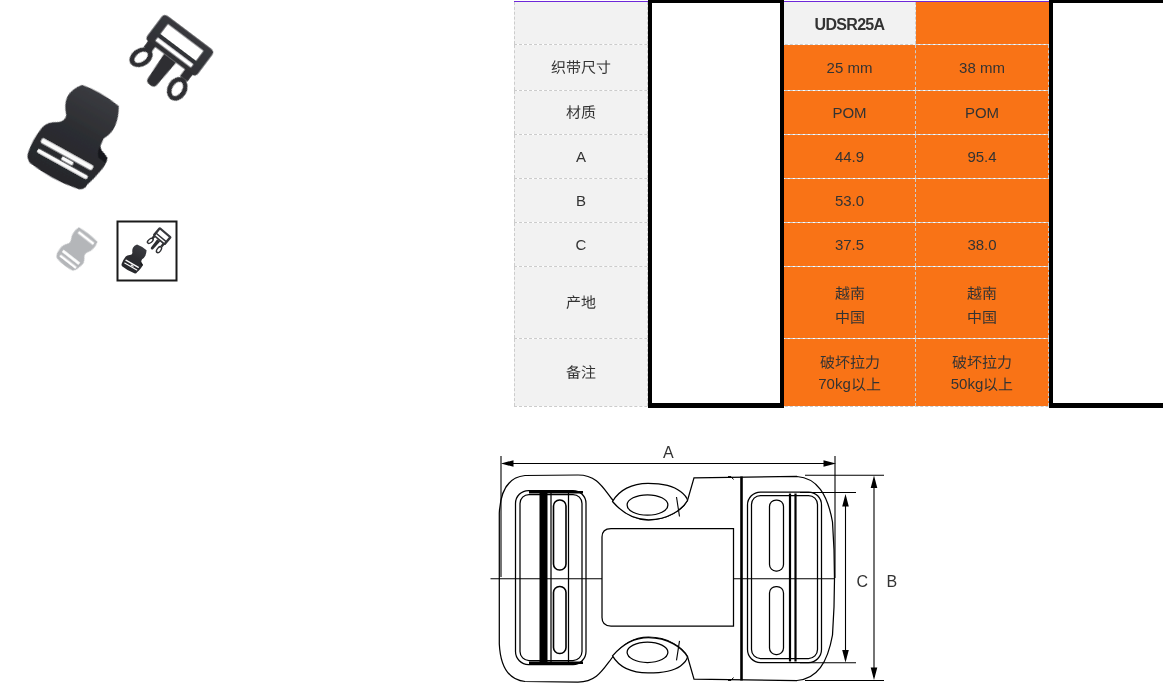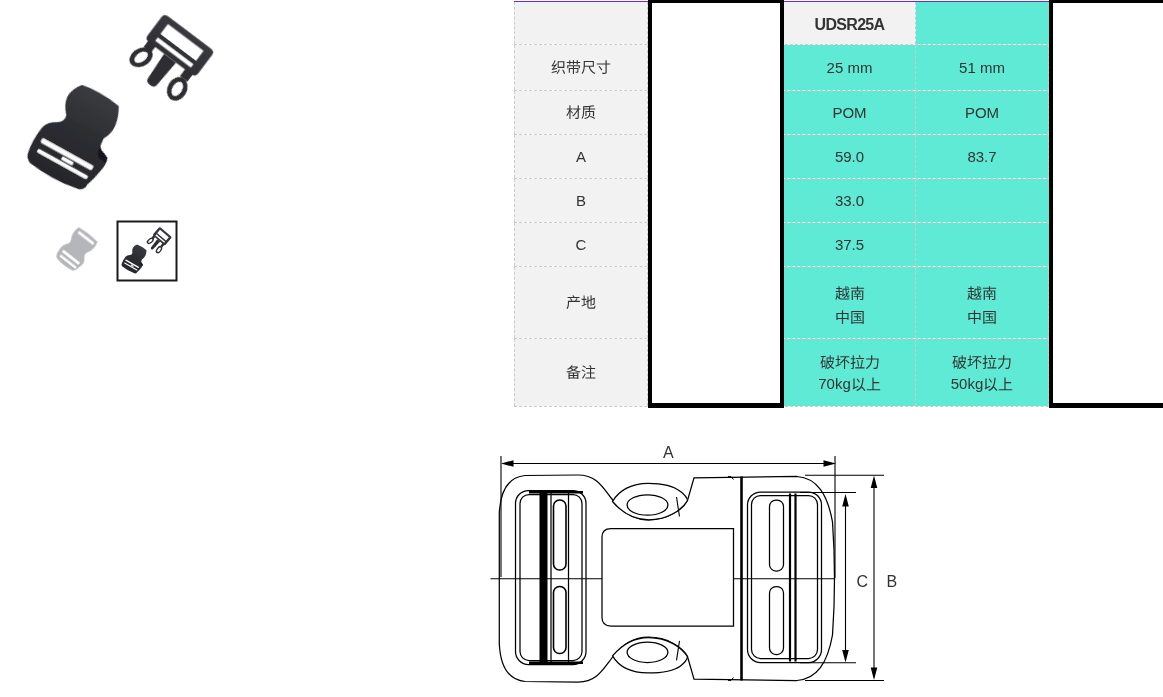--- a/index.html
+++ b/index.html
@@ -4,21 +4,21 @@
 html,body { width:1163px; height:697px; background:#fff; overflow:hidden;
   font-family:"Liberation Sans", sans-serif; }
 #page { position:relative; width:1163px; height:697px; }
 #spec { position:absolute; left:514px; top:1px; width:675px; height:412px;
   border-top:1px solid #6d28d9; }
 .row { display:flex; border-bottom:1px dashed #ccc; }
 .cell { display:flex; align-items:center; justify-content:center;
   font-size:15px; color:#333; border-right:1px dashed #ccc; height:100%; }
 .cell b { font-size:16px; letter-spacing:-0.7px; position:relative; top:2px; }
 .g { background:#f2f2f2; }
-.w { background:#5eead4; }
+.w { background:#f97316; }
 .lab { border-left:1px dashed #ccc; }
 .nr { border-right:none; }
 .two { display:flex; flex-direction:column; align-items:center; gap:5px; padding-top:2px; }
 .mix { display:flex; align-items:center; }
 .mix span { font-size:15px; position:relative; top:-1px; }
 .cd2 { padding-top:6px; gap:7px; }
 .blackcol { position:absolute; top:-3px; height:409px; border:4px solid #000;
   border-bottom-width:5px; background:#fff; }
 </style></head><body>
 <div id="page">
@@ -101,55 +101,56 @@
       </div>
 
 <div class="row" style="height:46px">
         <div class="cell g lab" style="width:134px">
           <svg width="60" height="17" viewBox="0 -13.8 60 17" style="display:block">
             <path d="M0.6 -0.8 0.8 0.3C2.3 -0.1 4.2 -0.5 6.0 -1.0L5.9 -2.0C4.0 -1.5 1.9 -1.1 0.6 -0.8ZM7.7 -10.5H12.2V-6.0H7.7ZM6.6 -11.5V-4.9H13.4V-11.5ZM11.1 -3.1C11.9 -1.8 12.7 -0.0 13.0 1.1L14.1 0.6C13.8 -0.4 12.9 -2.2 12.1 -3.4ZM7.6 -3.4C7.2 -1.9 6.5 -0.4 5.4 0.5C5.7 0.7 6.2 1.0 6.4 1.2C7.4 0.1 8.3 -1.5 8.8 -3.2ZM0.9 -6.2C1.1 -6.4 1.5 -6.5 3.4 -6.7C2.7 -5.7 2.1 -5.0 1.8 -4.6C1.3 -4.1 1.0 -3.7 0.7 -3.7C0.8 -3.4 0.9 -2.9 1.0 -2.6C1.3 -2.8 1.9 -3.0 6.0 -3.8C6.0 -4.0 6.0 -4.5 6.0 -4.8L2.7 -4.2C3.9 -5.5 5.0 -7.1 6.0 -8.8L5.1 -9.3C4.8 -8.8 4.4 -8.2 4.1 -7.7L2.1 -7.5C3.0 -8.8 3.9 -10.5 4.6 -12.1L3.5 -12.6C2.9 -10.7 1.8 -8.8 1.4 -8.3C1.1 -7.7 0.8 -7.4 0.5 -7.3C0.7 -7.0 0.9 -6.5 0.9 -6.2Z M16.2 -7.6V-4.5H17.3V-6.6H21.9V-4.9H17.8V-0.1H18.9V-3.9H21.9V1.2H23.0V-3.9H26.3V-1.4C26.3 -1.2 26.2 -1.1 26.1 -1.1C25.8 -1.1 25.2 -1.1 24.4 -1.1C24.6 -0.9 24.7 -0.4 24.8 -0.1C25.8 -0.1 26.5 -0.1 26.9 -0.3C27.3 -0.5 27.4 -0.8 27.4 -1.3V-4.9H23.0V-6.6H27.7V-4.5H28.9V-7.6ZM25.7 -12.5V-10.8H23.0V-12.5H21.9V-10.8H19.3V-12.5H18.2V-10.8H15.8V-9.8H18.2V-8.3H19.3V-9.8H21.9V-8.3H23.0V-9.8H25.7V-8.2H26.9V-9.8H29.3V-10.8H26.9V-12.5Z M32.7 -11.9V-7.6C32.7 -5.2 32.5 -1.9 30.5 0.5C30.8 0.6 31.2 1.0 31.4 1.3C33.1 -0.7 33.7 -3.6 33.8 -6.0H37.7C38.7 -2.5 40.5 0.0 43.6 1.2C43.8 0.8 44.1 0.4 44.4 0.1C41.5 -0.8 39.7 -3.0 38.9 -6.0H42.9V-11.9ZM33.9 -10.8H41.8V-7.1H33.9V-7.6Z M47.5 -6.2C48.6 -5.1 49.8 -3.4 50.2 -2.4L51.3 -3.0C50.8 -4.1 49.6 -5.7 48.5 -6.8ZM54.5 -12.6V-9.4H45.8V-8.3H54.5V-0.5C54.5 -0.1 54.4 -0.0 54.0 0.0C53.6 0.0 52.3 0.0 50.9 -0.0C51.1 0.3 51.4 0.9 51.4 1.2C53.1 1.2 54.2 1.2 54.8 1.0C55.5 0.8 55.7 0.4 55.7 -0.5V-8.3H59.2V-9.4H55.7V-12.6Z" fill="#333"></path>
           </svg>
         </div>
         <div class="cell w" style="width:136px"></div>
         <div class="cell w" style="width:132px">25 mm</div>
-        <div class="cell w" style="width:133px">51 mm</div>
+        <div class="cell w" style="width:133px">38 mm</div>
         <div class="cell w nr" style="width:140px"></div>
       </div>
 
 <div class="row" style="height:44px">
         <div class="cell g lab" style="width:134px">
           <svg width="30" height="17" viewBox="0 -13.8 30 17" style="display:block">
             <path d="M11.7 -12.6V-9.4H7.2V-8.3H11.3C10.1 -5.9 8.2 -3.4 6.3 -2.1C6.6 -1.9 6.9 -1.5 7.1 -1.2C8.7 -2.5 10.5 -4.6 11.7 -6.7V-0.3C11.7 -0.1 11.5 0.0 11.3 0.0C11.0 0.0 10.0 0.1 9.1 0.0C9.2 0.3 9.4 0.9 9.4 1.2C10.7 1.2 11.6 1.2 12.1 1.0C12.6 0.8 12.8 0.4 12.8 -0.3V-8.3H14.4V-9.4H12.8V-12.6ZM3.4 -12.6V-9.4H0.9V-8.3H3.3C2.7 -6.2 1.5 -3.9 0.4 -2.6C0.6 -2.3 0.9 -1.9 1.0 -1.5C1.9 -2.6 2.8 -4.3 3.4 -6.1V1.2H4.5V-6.6C5.2 -5.7 5.9 -4.7 6.3 -4.1L7.0 -5.1C6.6 -5.5 5.1 -7.3 4.5 -7.9V-8.3H6.6V-9.4H4.5V-12.6Z M23.9 -1.0C25.4 -0.5 27.3 0.5 28.4 1.1L29.1 0.3C28.1 -0.3 26.2 -1.2 24.7 -1.7ZM23.1 -5.2V-3.9C23.1 -2.7 22.8 -0.9 18.2 0.3C18.4 0.5 18.8 0.9 18.9 1.2C23.8 -0.2 24.3 -2.3 24.3 -3.9V-5.2ZM19.4 -6.9V-1.7H20.5V-5.8H26.9V-1.6H28.1V-6.9H23.8L24.0 -8.4H29.2V-9.4H24.1L24.3 -11.0C25.8 -11.2 27.2 -11.4 28.4 -11.6L27.5 -12.5C25.1 -12.0 20.7 -11.6 17.1 -11.5V-7.3C17.1 -5.0 17.0 -1.8 15.5 0.4C15.8 0.6 16.3 0.8 16.5 1.0C18.0 -1.3 18.2 -4.9 18.2 -7.3V-8.4H22.9L22.7 -6.9ZM23.0 -9.4H18.2V-10.6C19.8 -10.6 21.5 -10.7 23.1 -10.9Z" fill="#333"></path>
           </svg>
         </div>
         <div class="cell w" style="width:136px"></div>
         <div class="cell w" style="width:132px">POM</div>
         <div class="cell w" style="width:133px">POM</div>
         <div class="cell w nr" style="width:140px"></div>
       </div>
 
 <div class="row" style="height:44px">
         <div class="cell g lab" style="width:134px">A</div>
         <div class="cell w" style="width:136px"></div>
-        <div class="cell w" style="width:132px">59.0</div>
-        <div class="cell w" style="width:133px">83.7</div>
+        <div class="cell w" style="width:132px">44.9</div>
+        <div class="cell w" style="width:133px">95.4</div>
         <div class="cell w nr" style="width:140px"></div>
       </div>
 
 <div class="row" style="height:44px">
         <div class="cell g lab" style="width:134px">B</div>
         <div class="cell w" style="width:136px"></div>
-        <div class="cell w" style="width:132px">33.0</div>
+        <div class="cell w" style="width:132px">53.0</div>
         <div class="cell w nr" style="width:140px"></div>
       </div>
 
 <div class="row" style="height:44px">
         <div class="cell g lab" style="width:134px">C</div>
         <div class="cell w" style="width:136px"></div>
         <div class="cell w" style="width:132px">37.5</div>
+        <div class="cell w" style="width:133px">38.0</div>
         <div class="cell w nr" style="width:140px"></div>
       </div>
 
 <div class="row" style="height:72px">
         <div class="cell g lab" style="width:134px">
           <svg width="30" height="17" viewBox="0 -13.8 30 17" style="display:block">
             <path d="M3.9 -9.2C4.4 -8.5 5.0 -7.6 5.2 -7.0L6.2 -7.5C6.0 -8.0 5.4 -8.9 4.9 -9.6ZM10.3 -9.5C10.1 -8.7 9.5 -7.7 9.1 -7.0H1.9V-4.9C1.9 -3.3 1.7 -1.1 0.5 0.5C0.8 0.7 1.3 1.1 1.5 1.3C2.8 -0.5 3.0 -3.1 3.0 -4.9V-5.8H13.9V-7.0H10.2C10.7 -7.6 11.1 -8.4 11.5 -9.1ZM6.4 -12.3C6.7 -11.9 7.1 -11.3 7.3 -10.8H1.6V-9.7H13.5V-10.8H8.6L8.6 -10.8C8.4 -11.3 7.9 -12.1 7.5 -12.6Z M21.4 -11.2V-7.1L19.8 -6.4L20.2 -5.4L21.4 -5.9V-1.2C21.4 0.4 21.9 0.9 23.7 0.9C24.0 0.9 26.9 0.9 27.4 0.9C28.9 0.9 29.3 0.2 29.5 -1.9C29.2 -1.9 28.7 -2.1 28.5 -2.3C28.4 -0.6 28.2 -0.2 27.3 -0.2C26.7 -0.2 24.2 -0.2 23.7 -0.2C22.7 -0.2 22.5 -0.3 22.5 -1.2V-6.4L24.5 -7.2V-2.1H25.6V-7.7L27.7 -8.6C27.7 -6.2 27.7 -4.5 27.6 -4.2C27.5 -3.8 27.4 -3.8 27.1 -3.8C27.0 -3.8 26.5 -3.8 26.1 -3.8C26.3 -3.5 26.4 -3.1 26.4 -2.8C26.8 -2.8 27.4 -2.8 27.8 -2.9C28.3 -3.0 28.5 -3.3 28.6 -3.9C28.7 -4.5 28.8 -6.7 28.8 -9.6L28.8 -9.8L28.0 -10.1L27.8 -9.9L27.6 -9.7L25.6 -8.8V-12.6H24.5V-8.4L22.5 -7.6V-11.2ZM15.5 -2.3 15.9 -1.2C17.3 -1.8 19.0 -2.5 20.6 -3.3L20.3 -4.3L18.6 -3.6V-7.9H20.4V-9.0H18.6V-12.4H17.6V-9.0H15.6V-7.9H17.6V-3.1C16.8 -2.8 16.1 -2.5 15.5 -2.3Z" fill="#333"></path>
           </svg>
         </div>
         <div class="cell w" style="width:136px"></div>

